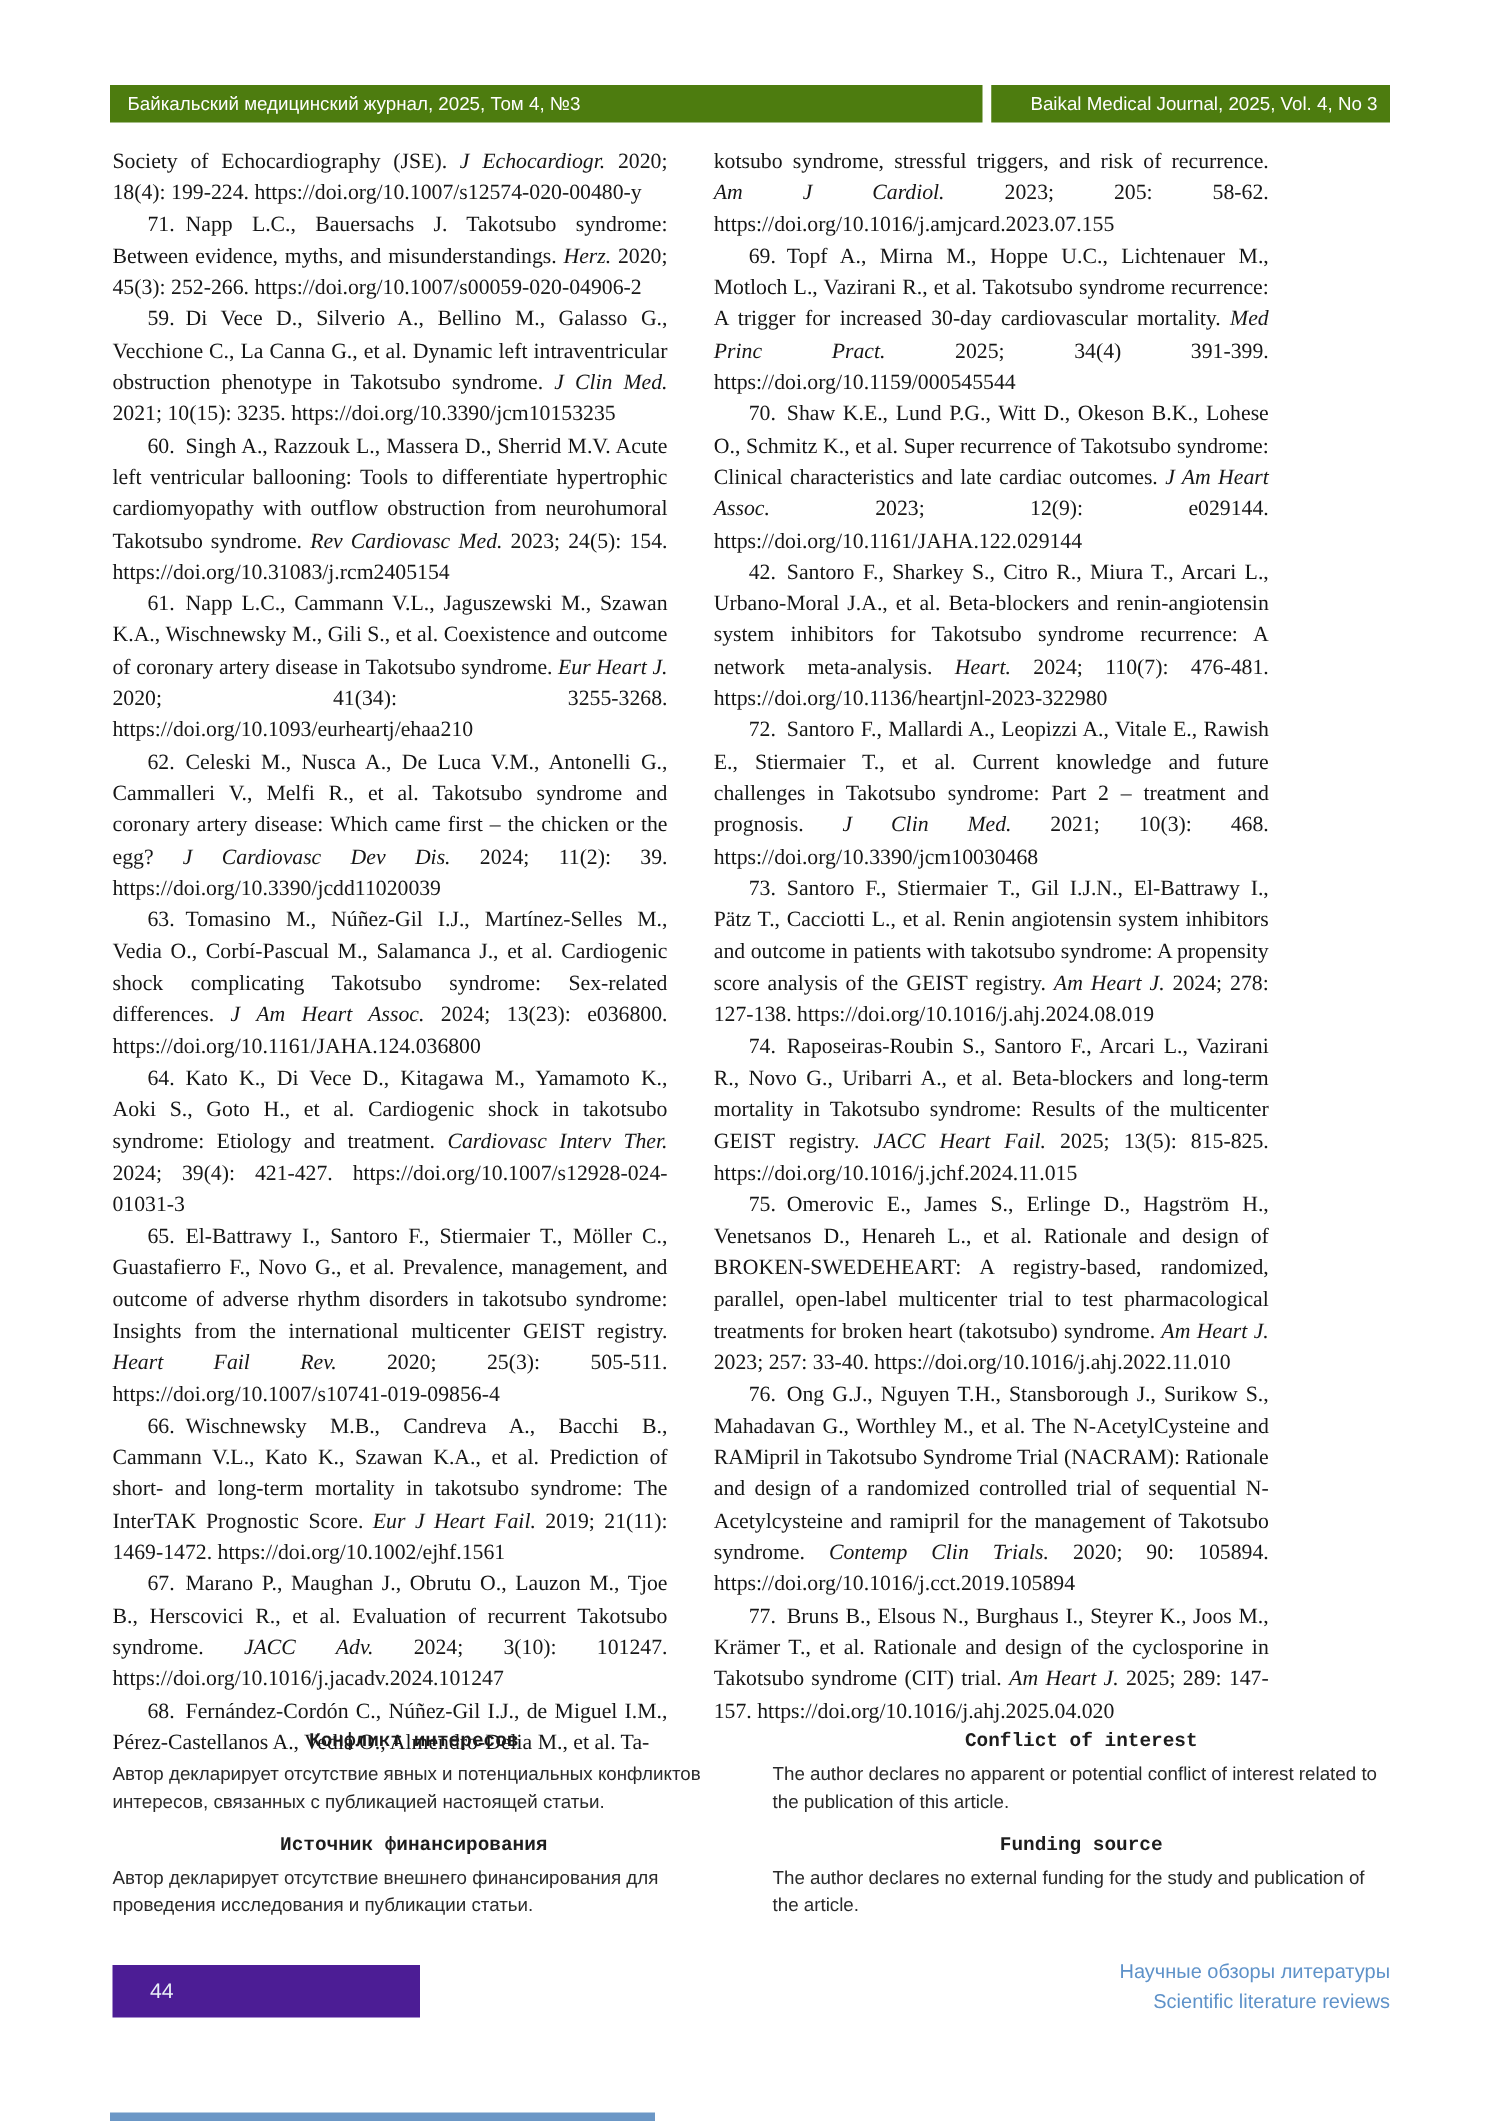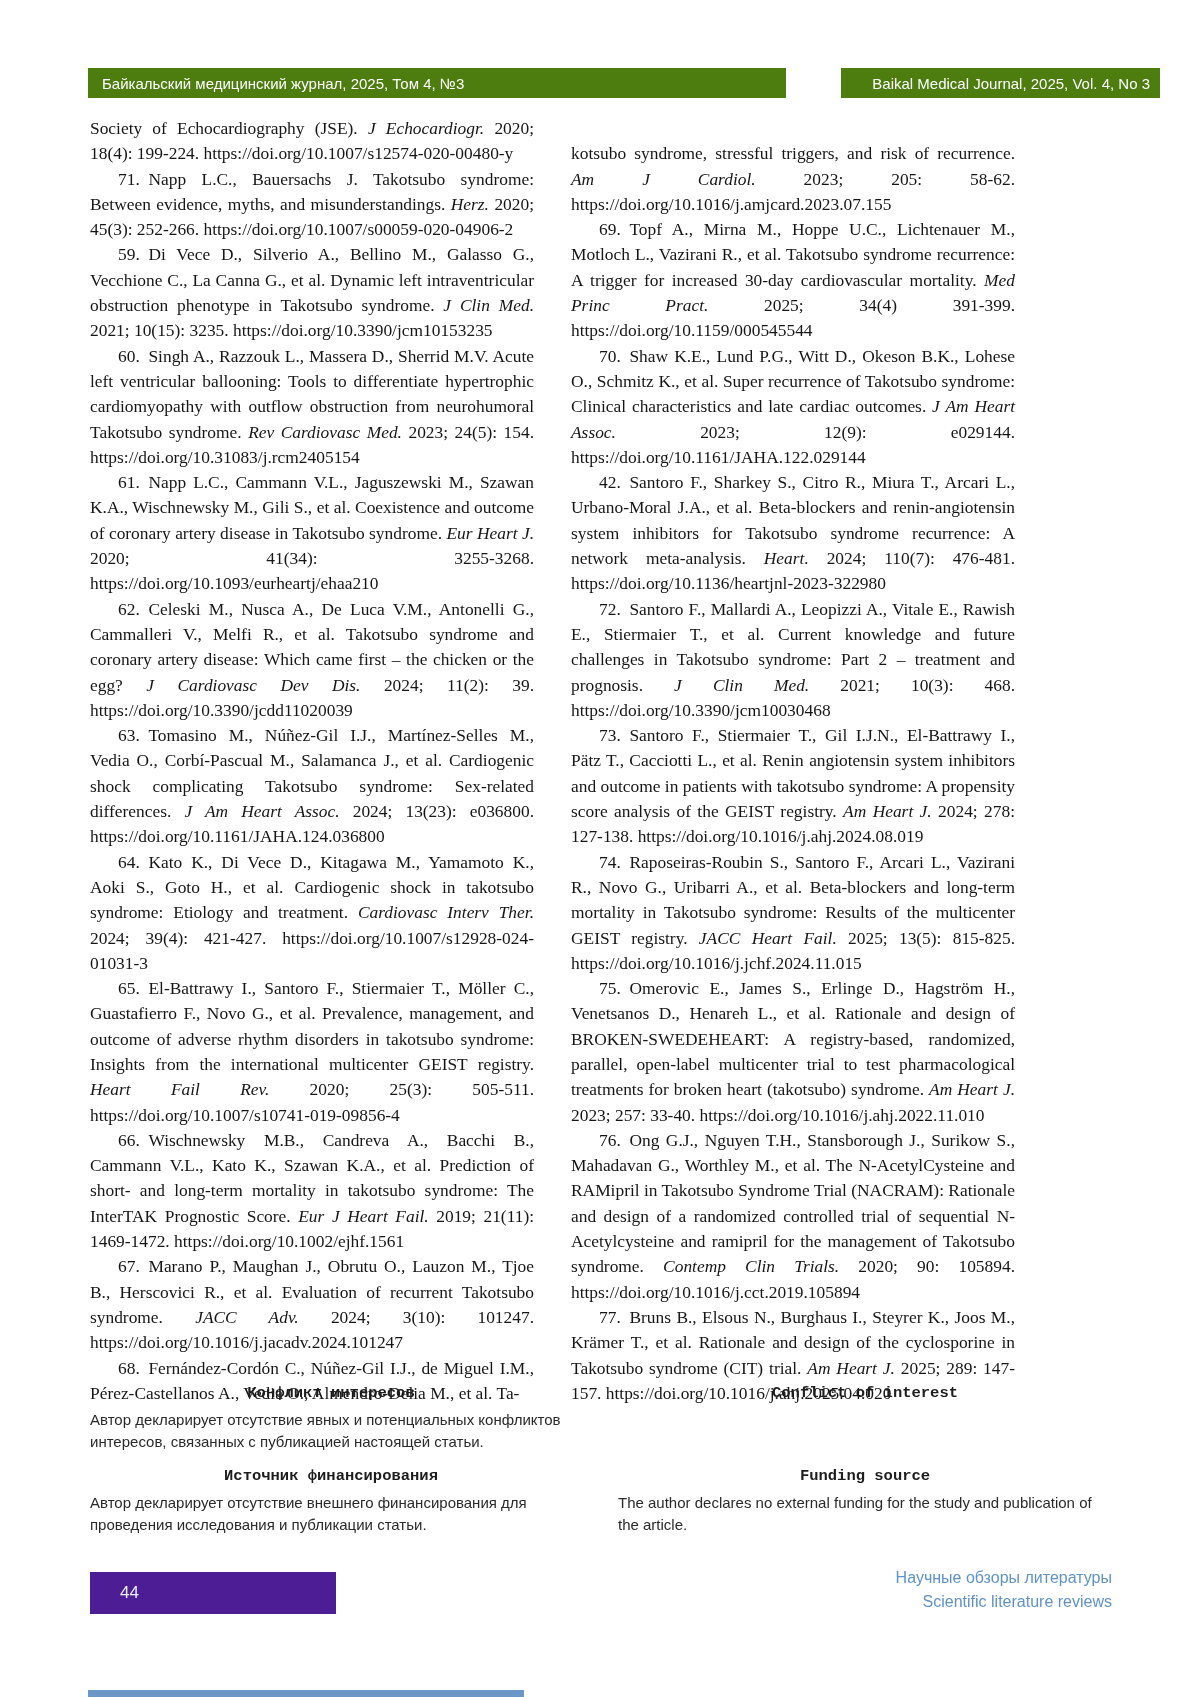--- a/index.html
+++ b/index.html
@@ -20,30 +20,29 @@
     background: #4d7c0f;
     color: #ffffff;
     font-family: "Liberation Sans", sans-serif;
     font-size: 15px;
     display: flex;
     align-items: center;
     box-sizing: border-box;
     white-space: nowrap;
   }
   .hdr-bar.ru { left: 88px; width: 698px; padding-left: 14px; }
-  .hdr-bar.en { left: 793px; width: 319px; justify-content: flex-end; padding-right: 10px; margin-left: 48px; }
+  .hdr-bar.en { left: 793px; width: 319px; justify-content: flex-end; padding-right: 10px; }
   
   .columns {
     position: absolute;
     top: 116px;
     left: 90px;
     width: 925px;
     display: flex;
     gap: 37px;
-    align-items: flex-end;
   }
   .col {
     width: 450px;
     text-align: justify;
     font-size: 17.4px;
     line-height: 25.3px;
     hyphens: auto;
     -webkit-hyphens: auto;
   }
   .col p.ref { margin: 0; text-indent: 28px; }
@@ -151,20 +150,21 @@
       </div>
   </div>
 
   <div class="disclosures">
     <div class="disc-block">
       <h3>Конфликт интересов</h3>
       <p>Автор декларирует отсутствие явных и потенциальных конфликтов интересов, связанных с публикацией настоящей статьи.</p>
     </div>
     <div class="disc-block">
       <h3>Conflict of interest</h3>
+      <p>The author declares no apparent or potential conflict of interest related to the publication of this article.</p>
     </div>
     <div class="disc-block">
       <h3>Источник финансирования</h3>
       <p>Автор декларирует отсутствие внешнего финансирования для проведения исследования и публикации статьи.</p>
     </div>
     <div class="disc-block">
       <h3>Funding source</h3>
       <p>The author declares no external funding for the study and publication of the article.</p>
     </div>
   </div>

